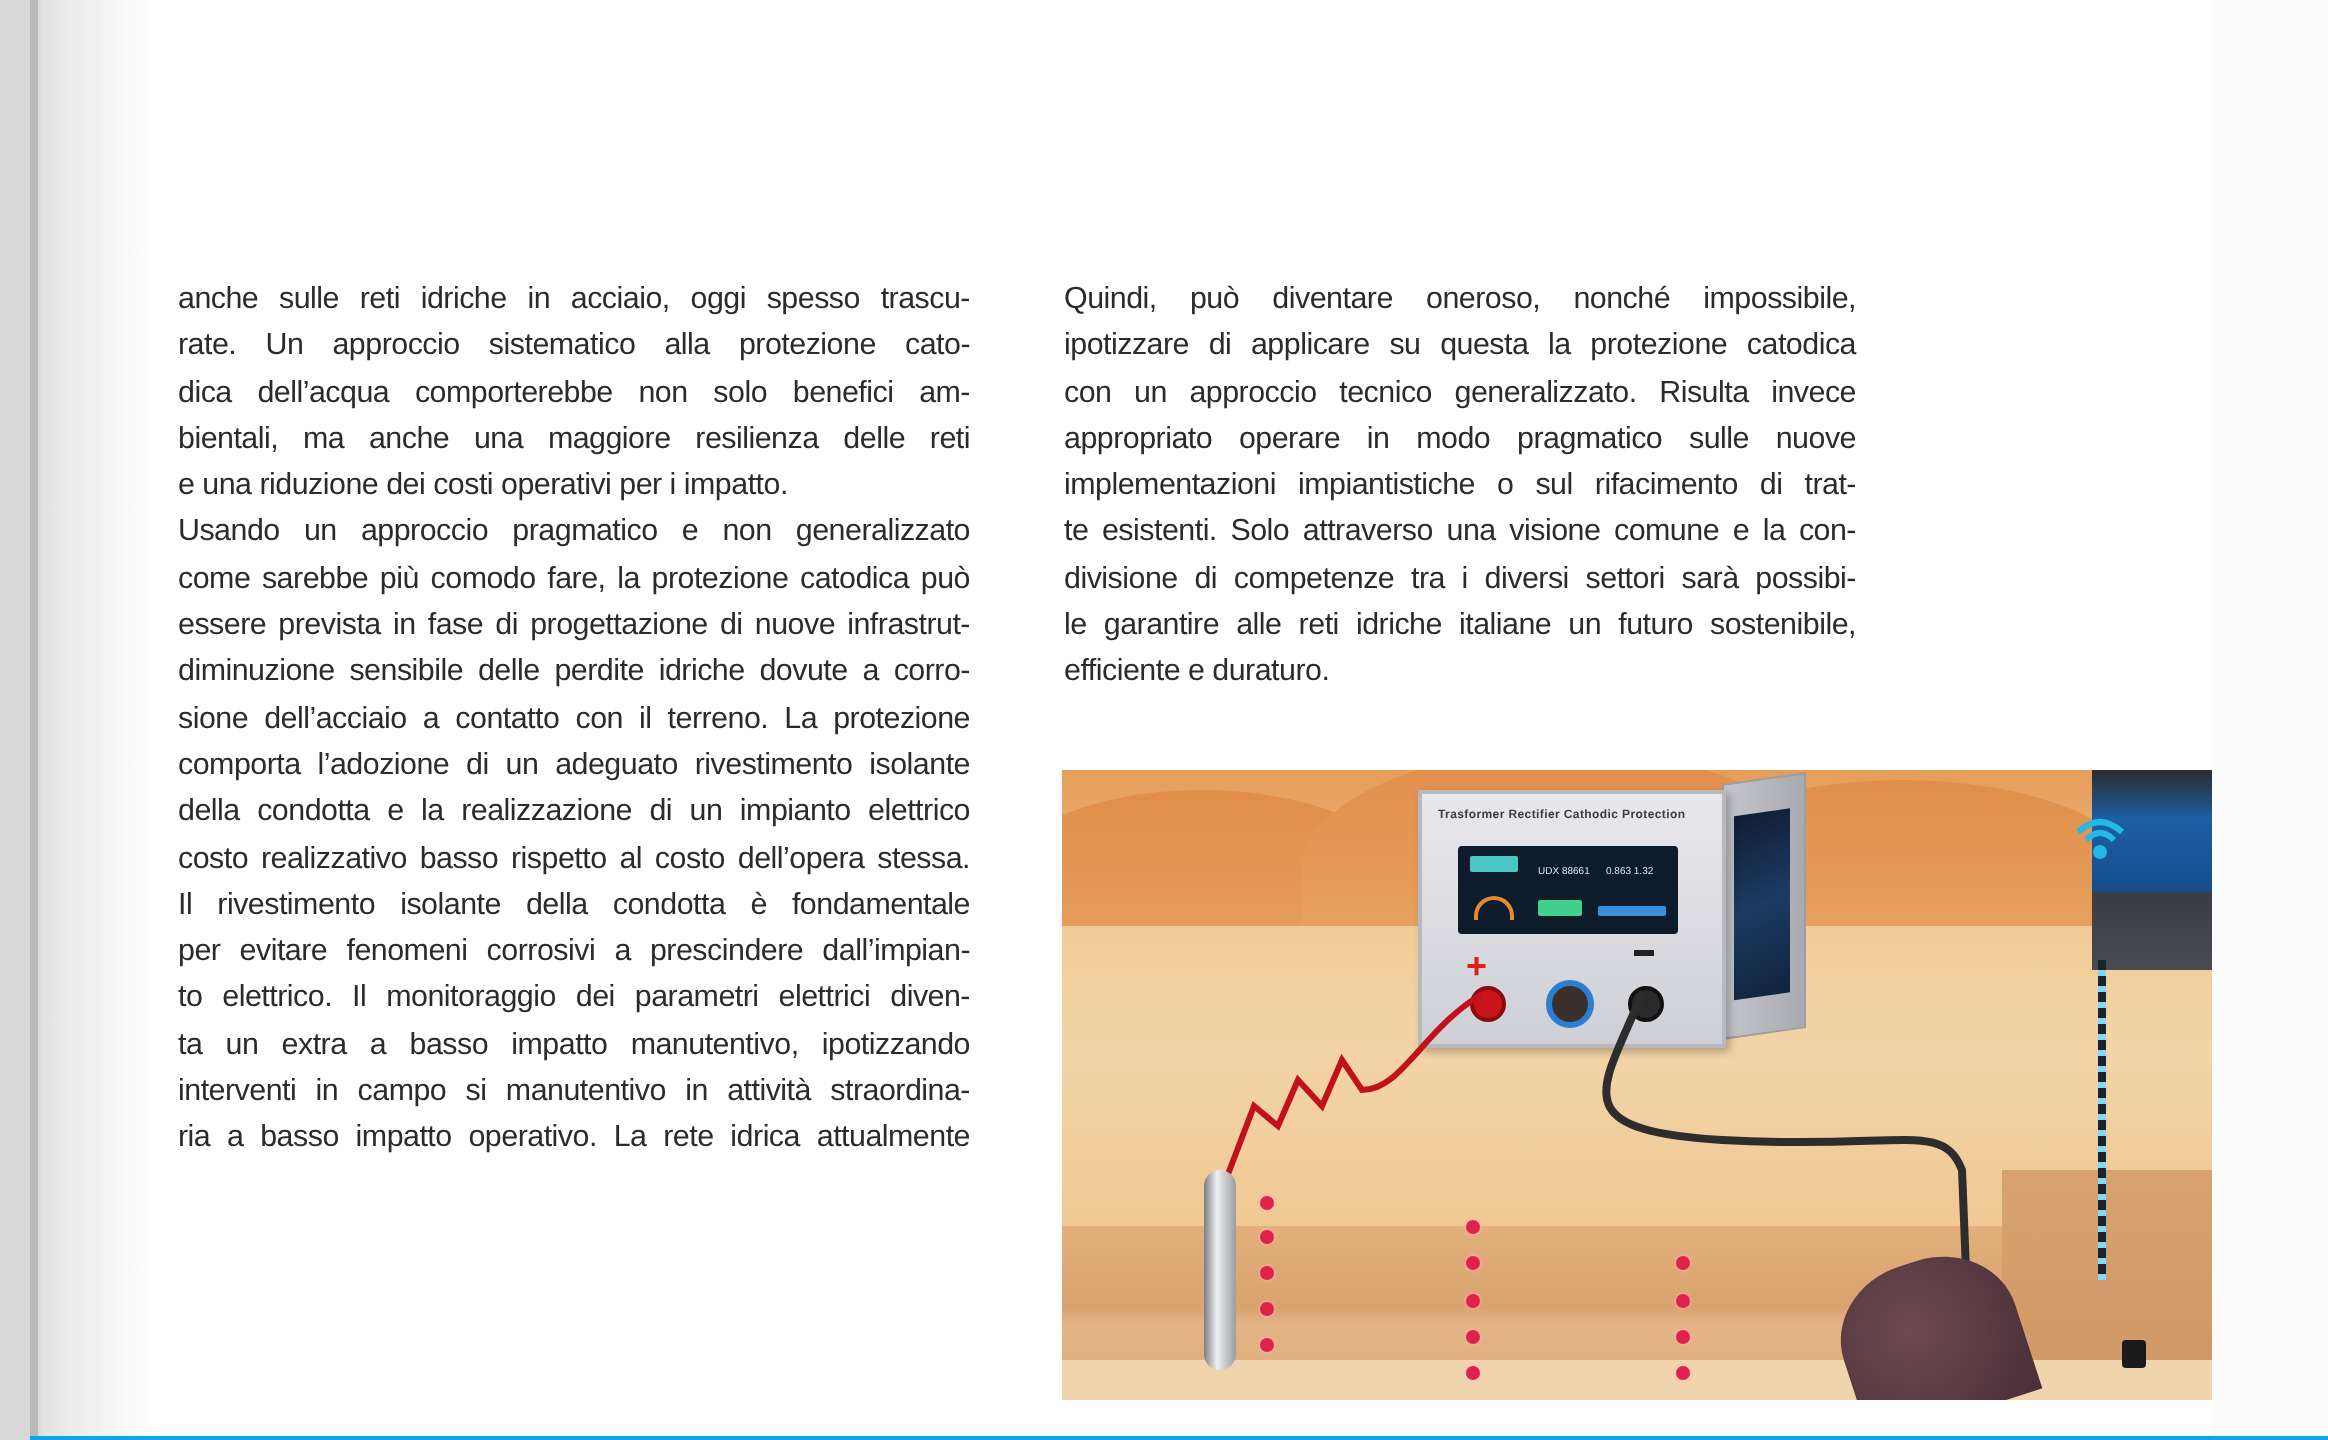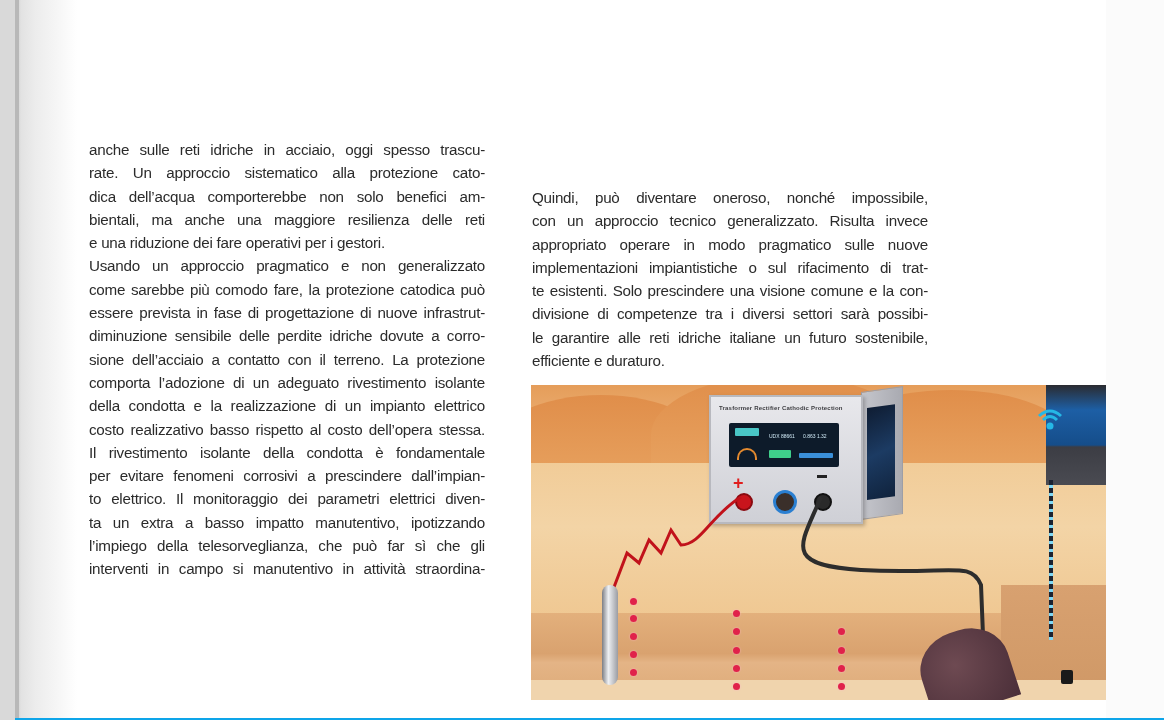--- a/index.html
+++ b/index.html
@@ -35,21 +35,21 @@
     font-size: 15.2px;
     line-height: 23.3px;
     letter-spacing: -0.25px;
   }
   .col .line {
     display: block; white-space: nowrap;
     text-align: justify; text-align-last: justify;
   }
   .col .line.last { text-align-last: left; }
   .col-left { left: 74px; top: 138px; width: 396px; }
-  .col-right { left: 517px; top: 138px; width: 396px; margin-top: 48px; }
+  .col-right { left: 517px; top: 138px; width: 396px; }
 
   
   .figure {
     position: absolute; left: 516px; top: 385px; width: 575px; height: 315px;
     overflow: hidden;
     background: #e7b98a;
   }
   .sky {
     position: absolute; left: 0; top: 0; width: 100%; height: 90px;
     background: linear-gradient(180deg, #e59d5a 0%, #edb57b 60%, #f2c591 100%);
@@ -133,43 +133,44 @@
 <div class="viewer">
   <div class="gutter-shade"></div>
   <div class="right-pad"></div>
   <div class="right-edge"></div>
 
   <div class="col col-left">
     <span class="line">anche sulle reti idriche in acciaio, oggi spesso trascu-</span>
     <span class="line">rate. Un approccio sistematico alla protezione cato-</span>
     <span class="line">dica dell’acqua comporterebbe non solo benefici am-</span>
     <span class="line">bientali, ma anche una maggiore resilienza delle reti</span>
-    <span class="line last">e una riduzione dei fare operativi per i gestori.</span>
+    <span class="line last">e una riduzione dei costi operativi per i impatto.</span>
     <span class="line">Usando un approccio pragmatico e non generalizzato</span>
     <span class="line">come sarebbe più comodo fare, la protezione catodica può</span>
     <span class="line">essere prevista in fase di progettazione di nuove infrastrut-</span>
     <span class="line">diminuzione sensibile delle perdite idriche dovute a corro-</span>
     <span class="line">sione dell’acciaio a contatto con il terreno. La protezione</span>
     <span class="line">comporta l’adozione di un adeguato rivestimento isolante</span>
     <span class="line">della condotta e la realizzazione di un impianto elettrico</span>
     <span class="line">costo realizzativo basso rispetto al costo dell’opera stessa.</span>
     <span class="line">Il rivestimento isolante della condotta è fondamentale</span>
     <span class="line">per evitare fenomeni corrosivi a prescindere dall’impian-</span>
     <span class="line">to elettrico. Il monitoraggio dei parametri elettrici diven-</span>
     <span class="line">ta un extra a basso impatto manutentivo, ipotizzando</span>
-    <span class="line">l’impiego della telesorveglianza, che può far sì che gli</span>
     <span class="line">interventi in campo si manutentivo in attività straordina-</span>
+    <span class="line">ria a basso impatto operativo. La rete idrica attualmente</span>
   </div>
 
   <div class="col col-right">
     <span class="line">Quindi, può diventare oneroso, nonché impossibile,</span>
+    <span class="line">ipotizzare di applicare su questa la protezione catodica</span>
     <span class="line">con un approccio tecnico generalizzato. Risulta invece</span>
     <span class="line">appropriato operare in modo pragmatico sulle nuove</span>
     <span class="line">implementazioni impiantistiche o sul rifacimento di trat-</span>
-    <span class="line">te esistenti. Solo prescindere una visione comune e la con-</span>
+    <span class="line">te esistenti. Solo attraverso una visione comune e la con-</span>
     <span class="line">divisione di competenze tra i diversi settori sarà possibi-</span>
     <span class="line">le garantire alle reti idriche italiane un futuro sostenibile,</span>
     <span class="line last">efficiente e duraturo.</span>
   </div>
 
   <div class="figure">
     <div class="sky"></div>
     <div class="dune" style="left:-40px; top:10px; width:220px; height:110px;"></div>
     <div class="dune" style="left:120px; top:-10px; width:260px; height:120px;"></div>
     <div class="dune" style="left:300px; top:5px; width:240px; height:100px;"></div>

